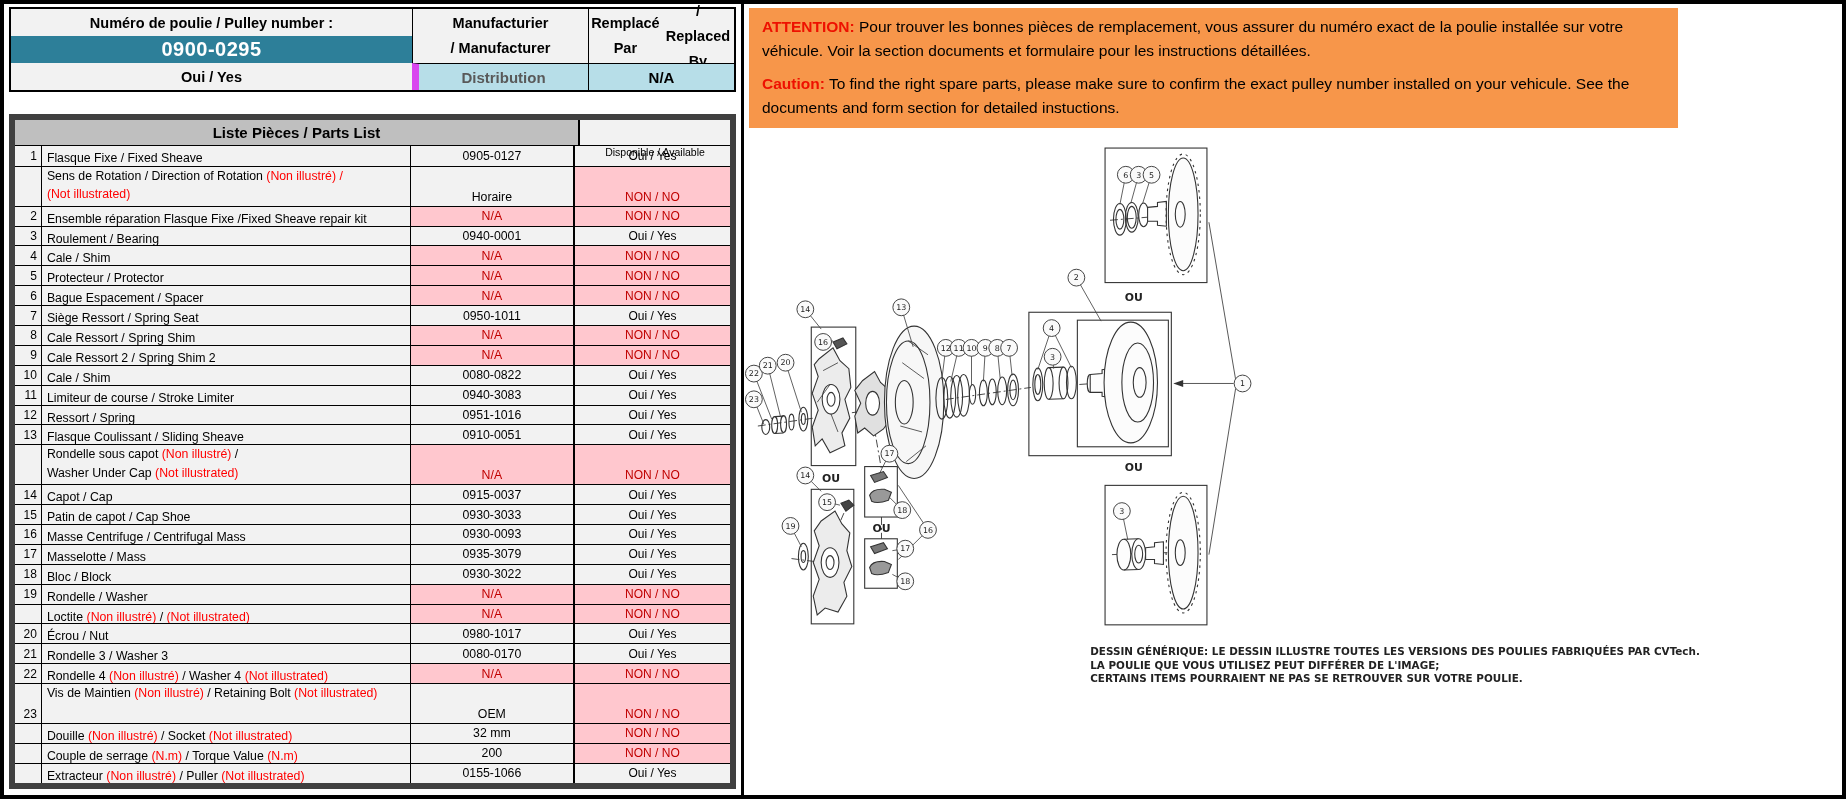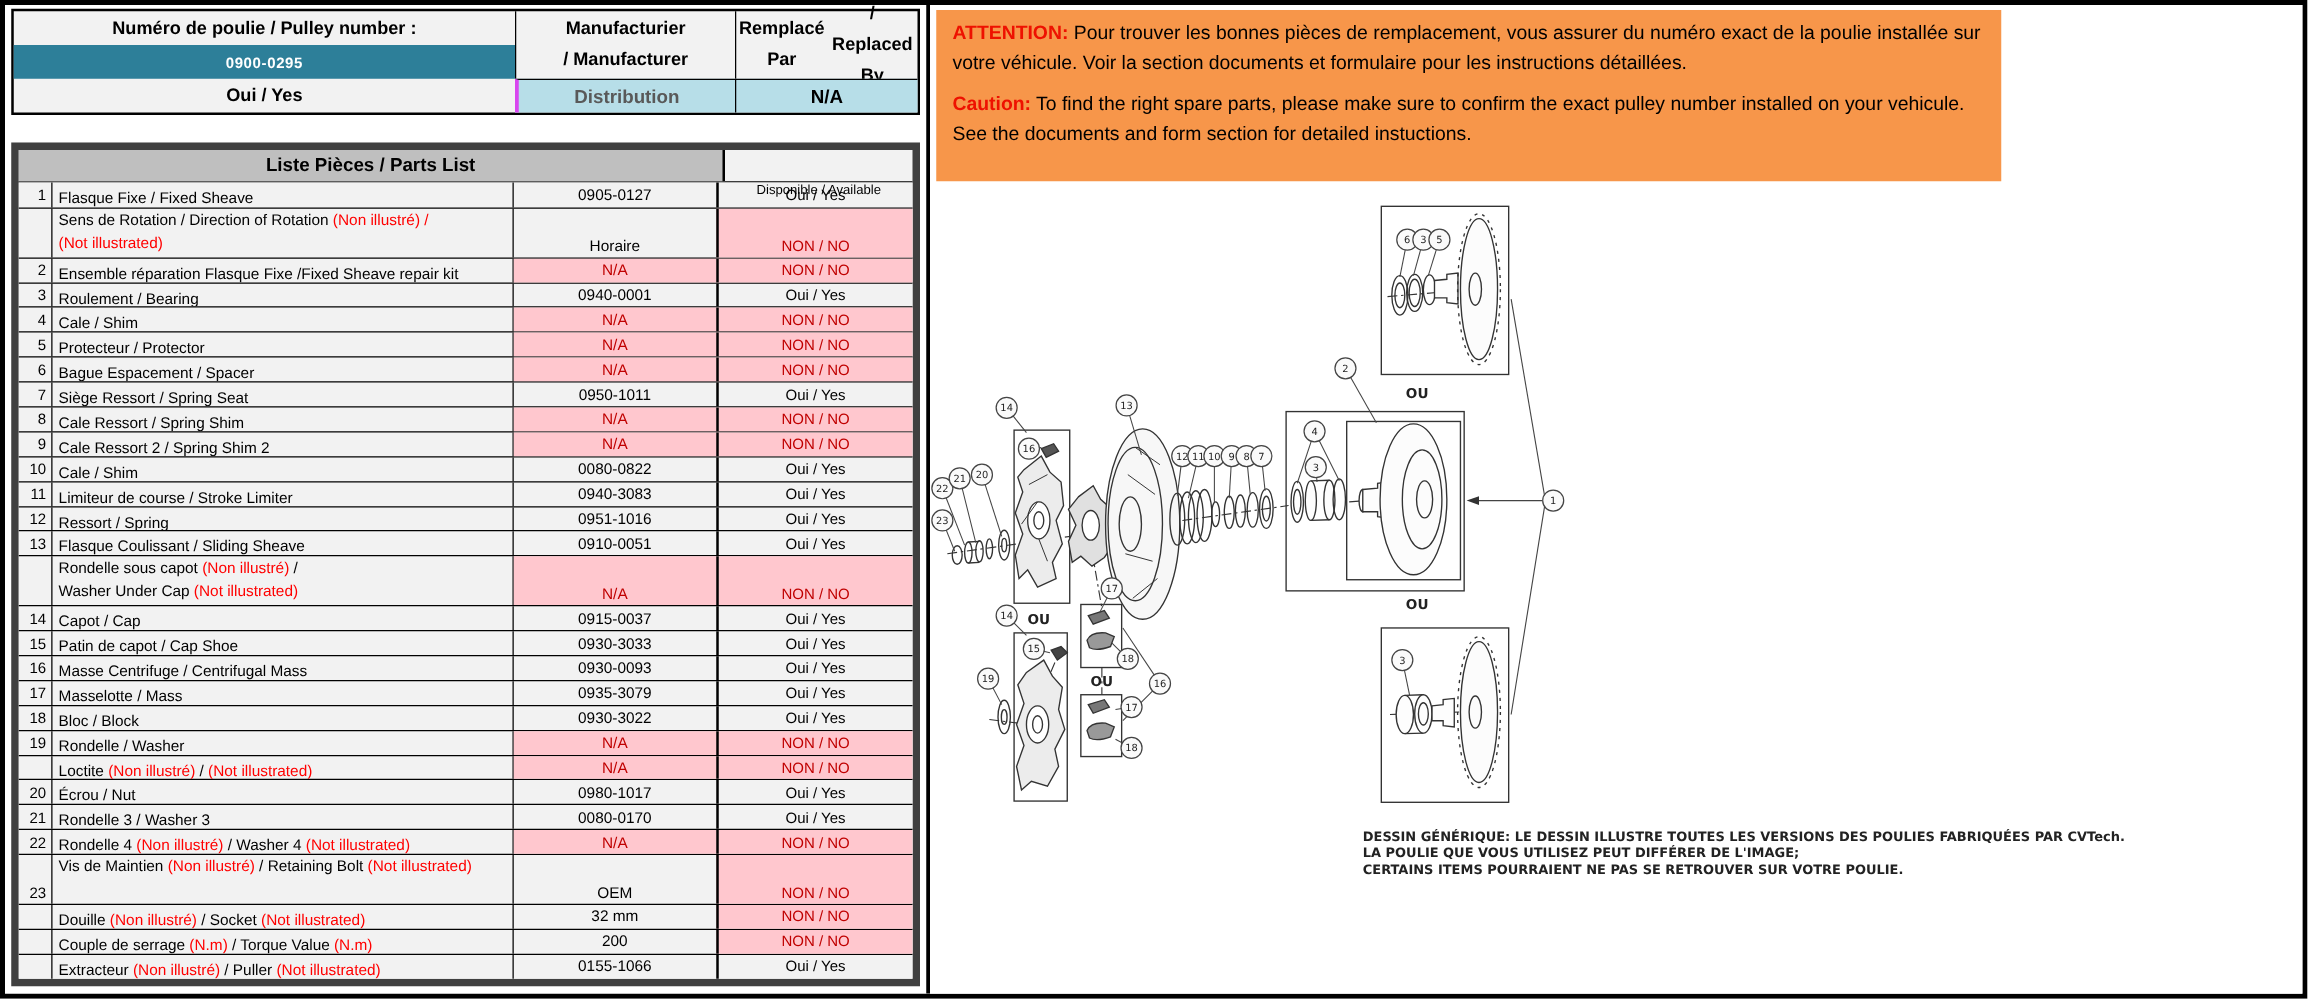--- a/index.html
+++ b/index.html
@@ -5,24 +5,24 @@
   html,body{margin:0;padding:0;background:#e9e9e9;}
   .page{position:relative;width:1846px;height:799px;background:#fff;border:4px solid #000;
         box-sizing:border-box;font-family:"Liberation Sans",sans-serif;overflow:hidden;}
   
   .left-panel{position:absolute;left:5px;top:3px;width:727px;}
   .hb{display:grid;grid-template-columns:401px 176px 146px;grid-template-rows:27px 27px 27px;
       width:727px;height:85px;box-sizing:border-box;border:2px solid #000;background:#f2f2f2;
       font-weight:bold;font-size:14.5px;color:#000;}
   .hb > div{display:flex;align-items:center;justify-content:center;text-align:center;box-sizing:border-box;}
   .hb-pulley-label{grid-area:1/1;}
-  .hb-pulley-number{grid-area:2/1;color:#fff;font-size:12px;letter-spacing:.5px;}
+  .hb-pulley-number{grid-area:2/1;color:#fff;font-size:20px;letter-spacing:.5px;}
   .hb-pulley-avail{grid-area:3/1;}
   .hb-manu-label{grid-area:1/2/3/3;flex-direction:column;line-height:25px;border-left:1px solid #000;}
-  .hb-manu-value{grid-area:3/2;border-left:3px solid #d946ef;border-top:1px solid #000;color:#595959;font-size:15px;}
+  .hb-manu-value{grid-area:3/2;border-left:7px solid #d946ef;border-top:1px solid #000;color:#595959;font-size:15px;}
   .hb-repl-label{grid-area:1/3/3/4;line-height:25px;border-left:1px solid #000;}
   .hb-repl-value{grid-area:3/3;border-left:1px solid #000;border-top:1px solid #000;font-size:15px;}
   
   .pt{margin-top:22px;width:727px;box-sizing:border-box;border:6px solid #404040;background:#f2f2f2;}
   .pt-head{display:flex;height:26px;box-sizing:border-box;border-bottom:1px solid #000;}
   .pt-title{width:565px;background:#bfbfbf;border-right:2px solid #000;box-sizing:border-box;
             font-weight:bold;font-size:15px;display:flex;align-items:center;justify-content:center;}
   .pt-avail-h{flex:1;background:#fff;font-weight:normal;font-size:10.5px;display:flex;align-items:center;justify-content:center;margin-top:32px;}
   .prow{display:flex;height:19.9px;box-sizing:border-box;border-top:1px solid #000;font-size:12.3px;background:#f2f2f2;}
   .prow:first-child{border-top:none;}
@@ -31,22 +31,22 @@
   .c.num{width:27px;justify-content:flex-end;padding-right:4px;border-right:1px solid #000;font-size:12px;}
   .c.desc{width:371px;display:block;padding:0 5px;line-height:18.4px;border-right:1px solid #000;overflow:hidden;}
   .prow:not(.dbl) .c.desc{line-height:18.4px;padding-top:3px;}
   .c.part{width:163px;justify-content:center;text-align:center;}
   .c.avail{width:158px;border-left:2px solid #000;justify-content:center;font-size:12px;}
   .dbl .c.num,.dbl .c.part,.dbl .c.avail{align-items:flex-end;padding-bottom:2px;}
   .pink{background:#ffc7ce;color:#c00000;}
   .red{color:#ff0000;}
   
   .right-panel{position:absolute;left:737px;top:0;right:0;bottom:0;border-left:3px solid #000;background:#fff;}
-  .attention{margin:4px 0 0 5px;width:852px;box-sizing:border-box;background:#f7964a;
-             padding:7px 13px 26px;font-size:15.5px;line-height:1.52;color:#000;}
+  .attention{margin:4px 0 0 5px;width:929px;box-sizing:border-box;background:#f7964a;
+             padding:7px 13px 9px;font-size:15.5px;line-height:1.52;color:#000;}
   .attention p{margin:0;}
   .attention p + p{margin-top:10px;}
   .warn-label{color:#ee1100;font-weight:bold;}
   .diagram{margin-top:15px;}
   .diagram svg{display:block;}
 </style>
 </head>
 <body>
 
 <div class="page">

